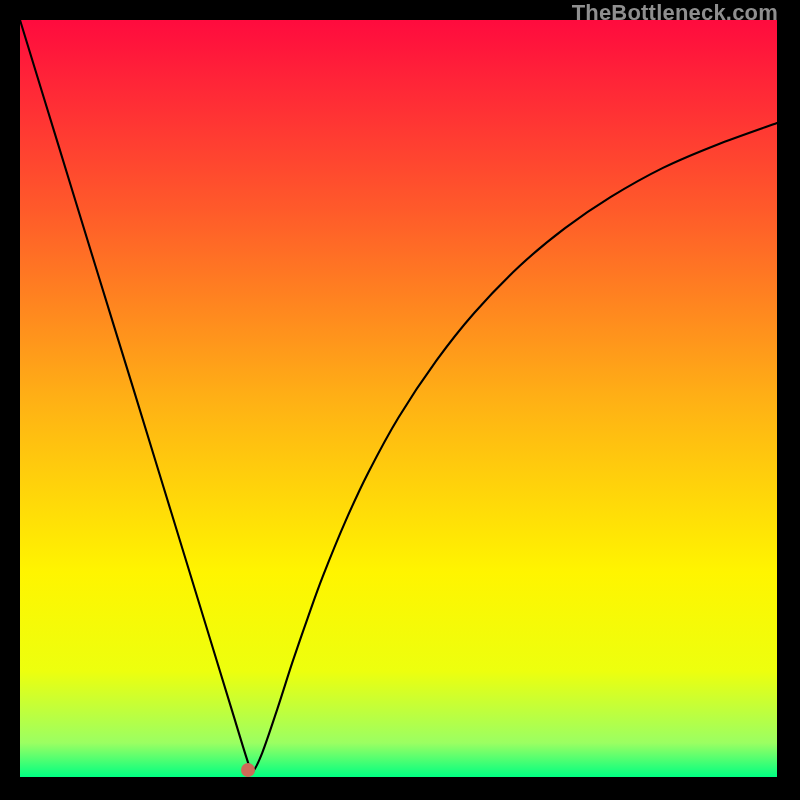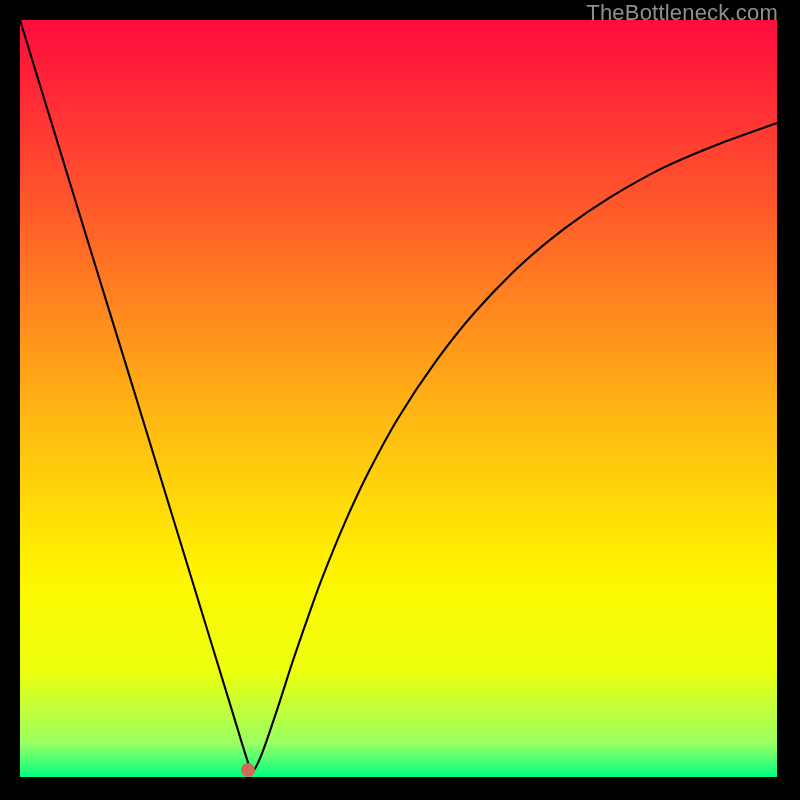--- a/index.html
+++ b/index.html
@@ -38,21 +38,21 @@
     position: absolute;
     border-radius: 50%;
     transform: translate(-50%, -50%);
   }
   .watermark {
     position: absolute;
     top: 0px;
     right: 22px;
     color: #8f8f8f;
     font-size: 22px;
-    font-weight: 400;
+    font-weight: 700;
     letter-spacing: 0.2px;
   }
 </style>
 </head>
 <body>
 
 <div class="watermark">TheBottleneck.com</div>
 
 <div class="frame">
   <svg class="gradient" viewBox="0 0 757 757" preserveAspectRatio="none">

